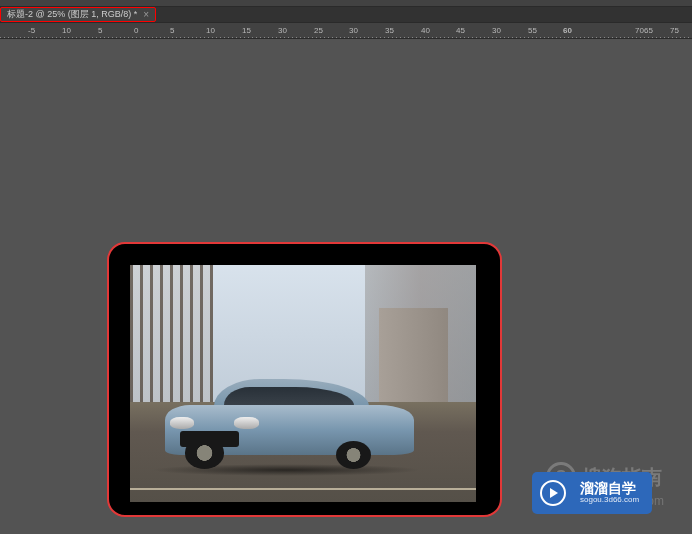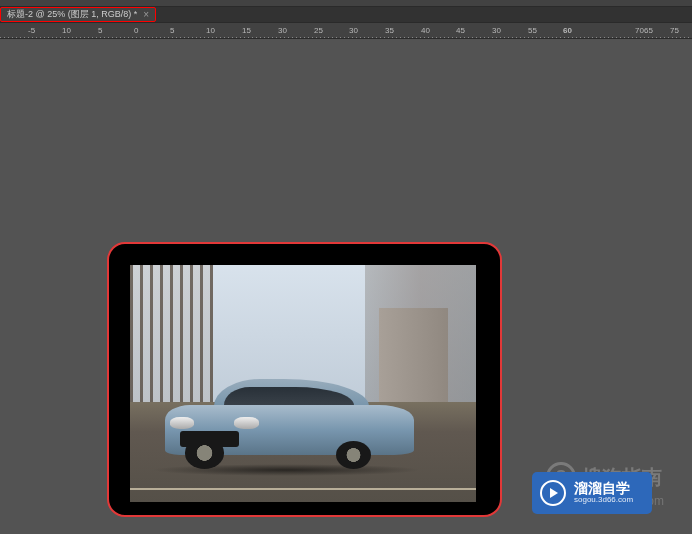--- a/index.html
+++ b/index.html
@@ -264,21 +264,21 @@
       position: absolute;
       right: 40px;
       bottom: 20px;
       width: 120px;
       height: 42px;
       background: #2d68ba;
       border-radius: 5px;
       display: flex;
       align-items: center;
       padding: 0 8px;
-      gap: 8px;
+      gap: 14px;
     }
     .watermark2 .play {
       width: 26px;
       height: 26px;
       border: 2px solid #fff;
       border-radius: 50%;
       display: flex;
       align-items: center;
       justify-content: center;
       flex-shrink: 0;

